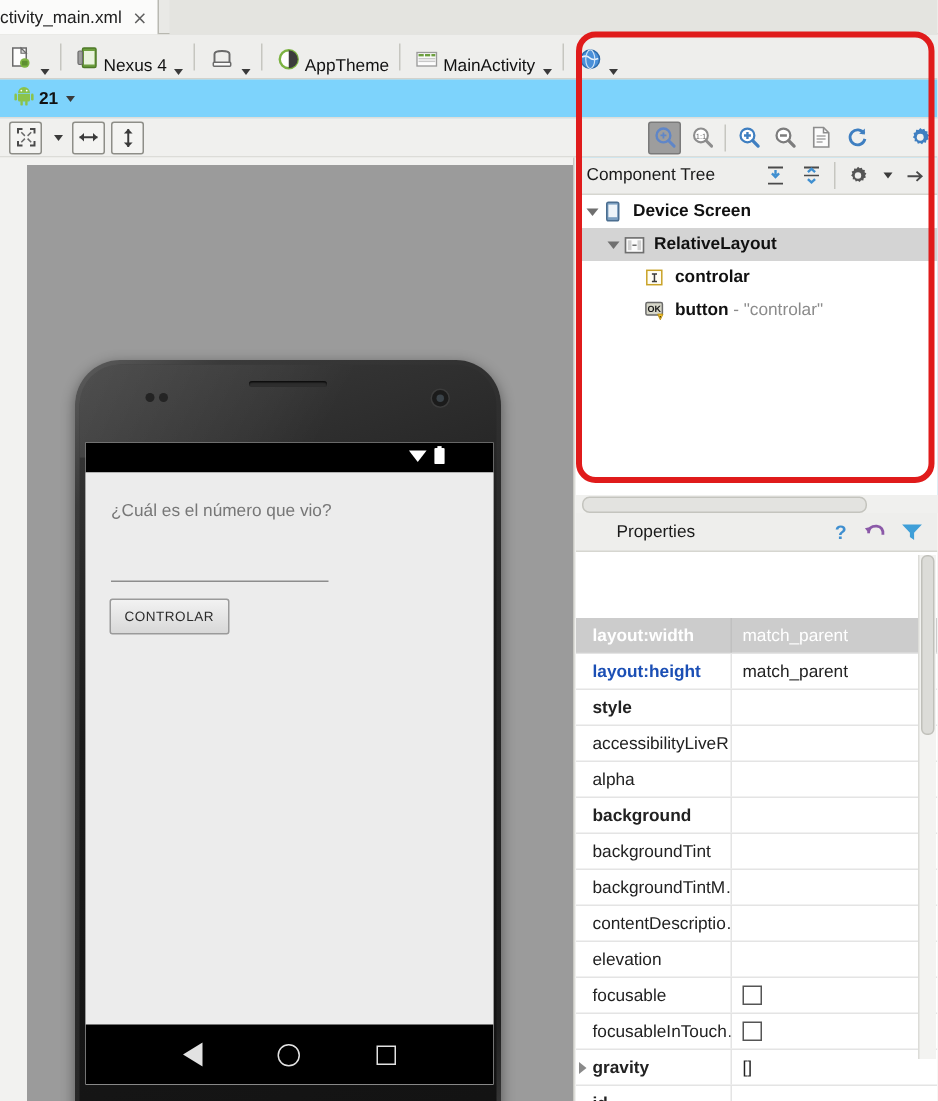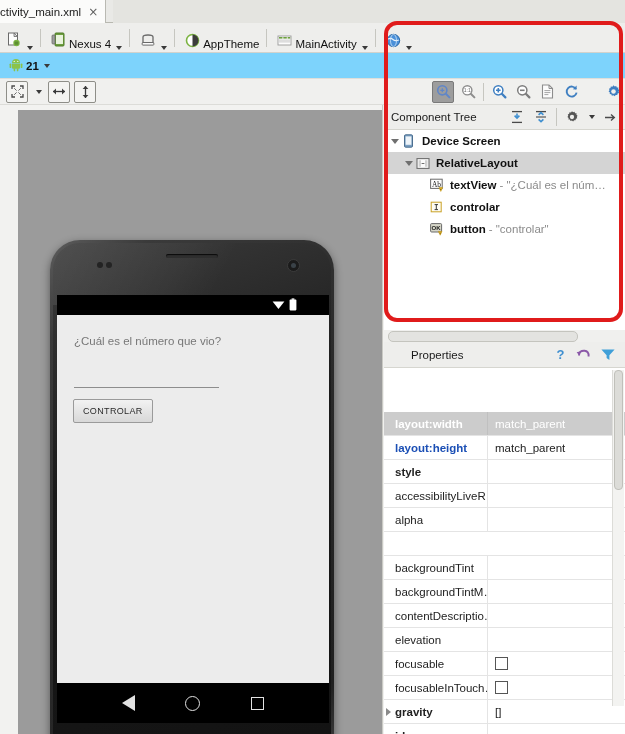--- a/index.html
+++ b/index.html
@@ -634,35 +634,20 @@
           <svg width="14" height="13" viewBox="0 0 14 13">
             <rect x="1" y="1.6" width="12" height="9.8" fill="#fbfbfb" stroke="#6f6f6f" stroke-width="1.1"></rect>
             <rect x="2.6" y="3.2" width="2.4" height="6.6" fill="#d0d0d0"></rect>
             <rect x="9" y="3.2" width="2.4" height="6.6" fill="#d0d0d0"></rect>
             <path d="M5.6 6.5 h2.8" stroke="#6f6f6f" stroke-width="1"></path>
           </svg>
         </span>
         <span class="t-label">RelativeLayout</span>
       </div>
 
-      <div class="tnode">
-        <span class="t-indent"></span>
-          <span class="t-indent"></span>
-        <span class="t-twisty"></span>
-        <span class="t-icon">
-          <svg width="15" height="15" viewBox="0 0 15 15">
-            <rect x="0.6" y="1.2" width="11.6" height="9.2" fill="#fdfdfd" stroke="#6a6a6a" stroke-width="1"></rect>
-            <text x="6.4" y="8.6" font-size="7.4" fill="#1a1a1a" text-anchor="middle" font-family="Liberation Serif">Ab</text>
-            <path d="M9 9.6 L12.6 9.6 L10.8 13.4 Z" fill="#f2c12e" stroke="#b88f12" stroke-width="0.6"></path>
-            <path d="M10.8 10.8 v1.1" stroke="#4a3a00" stroke-width="0.8"></path>
-          </svg>
-        </span>
-        <span class="t-label">textView</span>
-        <span class="t-value">- "¿Cuál es el núm…</span>
-      </div>
 
       <div class="tnode">
         <span class="t-indent"></span>
           <span class="t-indent"></span>
         <span class="t-twisty"></span>
         <span class="t-icon">
           <svg width="15" height="15" viewBox="0 0 15 15">
             <rect x="1.2" y="2.2" width="10" height="9.6" fill="#fffdf4" stroke="#c9a227" stroke-width="1"></rect>
             <path d="M4.6 4.6 h3.4 M6.3 4.6 v5 M4.6 9.6 h3.4" stroke="#3a3a3a" stroke-width="1"></path>
           </svg>
@@ -766,20 +751,25 @@
           <div class="pname-wrap">
             <div class="pname">
               <span>alpha</span>
             </div>
           </div>
           <div class="pval">
             <span></span>
           </div>
         </div>
         <div class="prow">
+          <div class="pname-wrap">
+            <div class="pname bold">
+              <span>background</span>
+            </div>
+          </div>
           <div class="pval">
             <span></span>
           </div>
         </div>
         <div class="prow">
           <div class="pname-wrap">
             <div class="pname">
               <span>backgroundTint</span>
             </div>
           </div>

